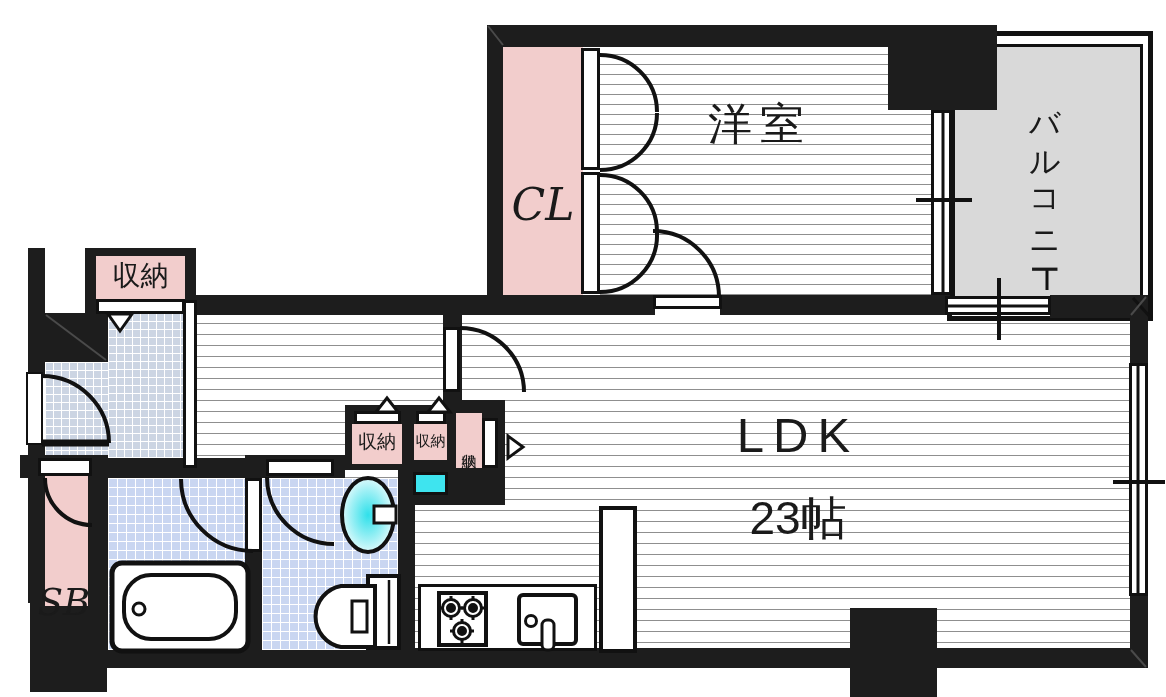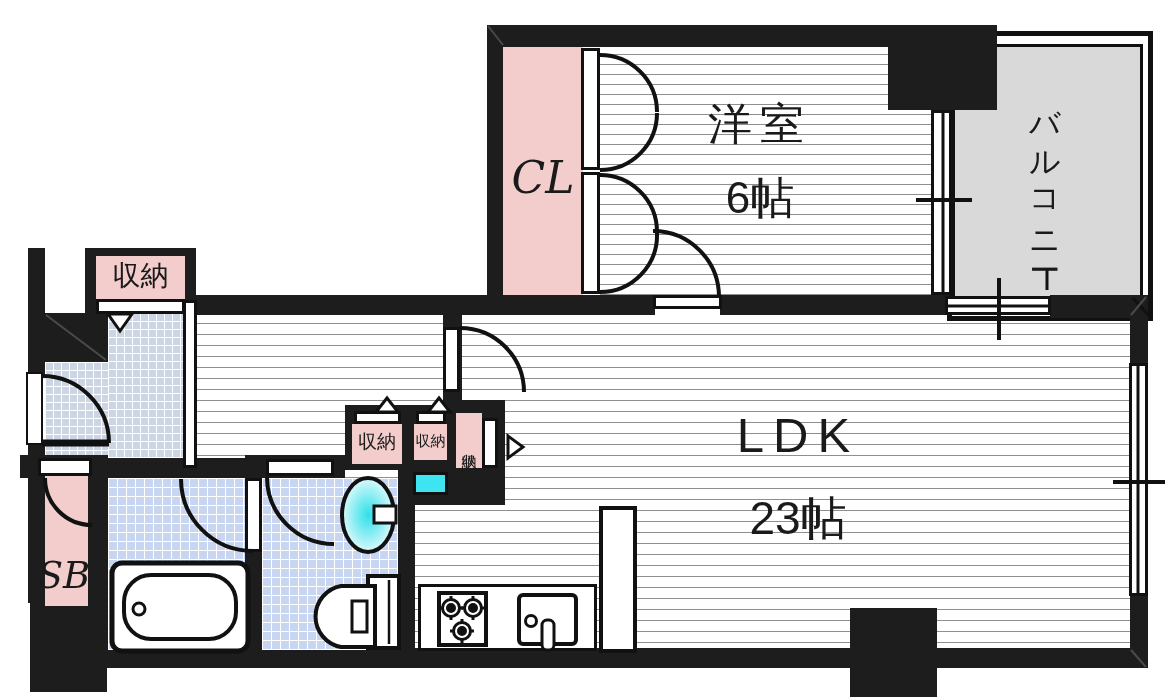--- a/index.html
+++ b/index.html
@@ -14,21 +14,21 @@
         background-size:9px 9px;}
   .gtile{background-color:#ccd5e3;
         background-image:linear-gradient(#ffffff 1px,transparent 1px),linear-gradient(90deg,#ffffff 1px,transparent 1px);
         background-size:8px 8px;}
   .pink{background:#f2cdcc;}
   .whitebox{background:#ffffff;border:3px solid #111;}
   .balc{background:#d9d9d9;border:3px solid #111;}
   .balcouter{background:transparent;border:5px solid #111;}
   .cyanbox{background:#3ee4ef;border:3px solid #111;}
   .label{display:flex;align-items:center;justify-content:center;text-align:left;line-height:1.05;}
-  .ital{font-family:"DejaVu Serif","Liberation Serif",serif;font-style:italic;}
+  .ital{font-family:"DejaVu Serif","Liberation Serif",serif;font-style:italic;margin-top:27px;}
   .vert{writing-mode:vertical-rl;text-orientation:mixed;}
   svg.overlay{position:absolute;left:0;top:0;pointer-events:none;}
 </style>
 </head>
 <body>
 
 <div id="plan">
 
   <div class="wood10" style="left:600px;top:45px;width:335px;height:251px;"></div>
   <div class="wood11" style="left:196px;top:313px;width:935px;height:338px;"></div>
@@ -188,21 +188,20 @@
     <g stroke="#4a4a4a" stroke-width="2">
       <line x1="488" y1="26" x2="503" y2="45"></line>
       <line x1="46" y1="315" x2="106" y2="360"></line>
       <line x1="1131" y1="315" x2="1146" y2="297"></line>
       <line x1="1131" y1="650" x2="1146" y2="667"></line>
     </g>
   </svg>
 
   <div class="label ital" style="left:500px;top:148px;width:86px;height:60px;font-size:44px;">CL</div>
   <div class="label" style="left:690px;top:98px;width:140px;height:52px;font-size:44px;letter-spacing:8px;">洋室</div>
-  <div class="label" style="left:690px;top:170px;width:140px;height:56px;font-size:44px;">6帖</div>
   <div class="label vert" style="left:1020px;top:52px;width:48px;height:245px;font-size:31px;letter-spacing:6px;">バルコニー</div>
   <div class="label" style="left:718px;top:408px;width:160px;height:56px;font-size:49px;letter-spacing:9px;">LDK</div>
   <div class="label" style="left:718px;top:478px;width:160px;height:56px;font-size:46px;margin-top:12px;">23帖</div>
   <div class="label ital" style="left:36px;top:552px;width:56px;height:48px;font-size:37px;">SB</div>
   <div class="label" style="left:96px;top:258px;width:89px;height:36px;font-size:28px;">収納</div>
   <div class="label" style="left:352px;top:428px;width:50px;height:28px;font-size:19px;">収納</div>
   <div class="label" style="left:413px;top:429px;width:35px;height:24px;font-size:15px;">収納</div>
   <div class="label vert" style="left:456px;top:414px;width:26px;height:56px;font-size:15px;">収納</div>
 </div>
 

